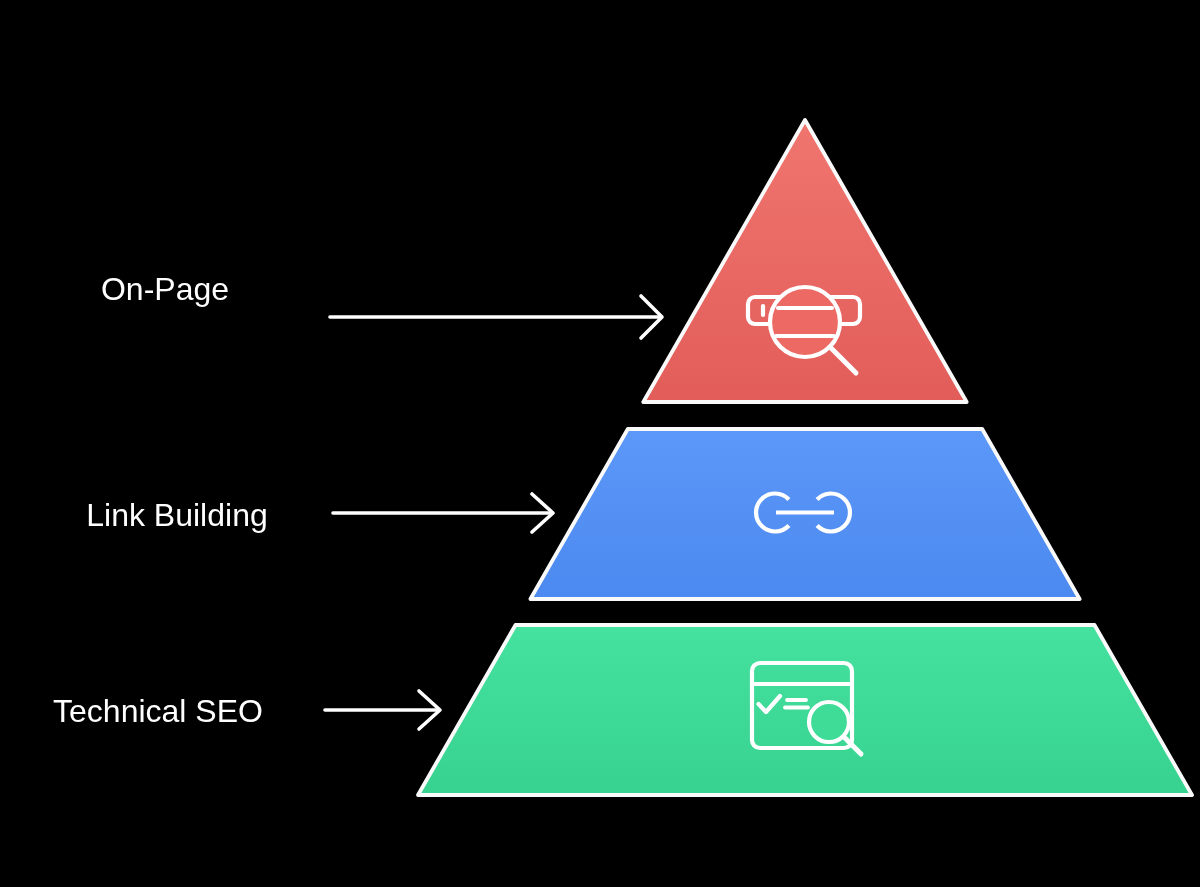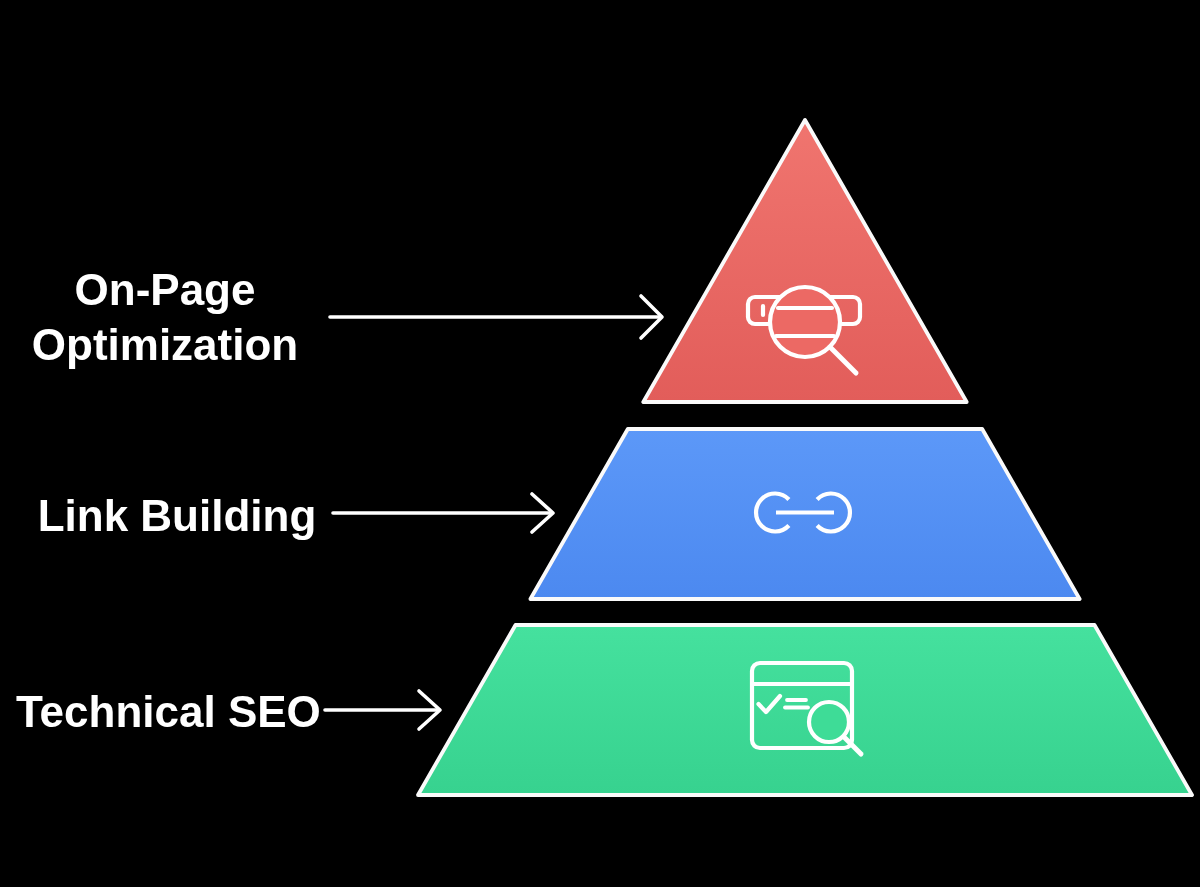--- a/index.html
+++ b/index.html
@@ -37,29 +37,29 @@
   .arrow {
     stroke: #FFFFFF;
     stroke-width: 3.6;
     fill: none;
     stroke-linecap: round;
     stroke-linejoin: round;
   }
   .label {
     position: absolute;
     color: #FFFFFF;
-    font-size: 44px;
+    font-size: 32px;
     line-height: 55px;
-    font-weight: 700;
+    font-weight: 400;
     text-align: center;
     white-space: nowrap;
   }
   .label-1 { left: 0px;  top: 262px; width: 330px; }
   .label-2 { left: 12px;  top: 488px; width: 330px; }
-  .label-3 { left: 16px;  top: 684px; width: 300px; }
+  .label-3 { left: 8px;  top: 684px; width: 300px; }
 </style>
 </head>
 <body>
 
 <div class="stage">
 
   <svg width="1200" height="887" viewBox="0 0 1200 887">
     <defs>
       <linearGradient id="grad-0" x1="0" y1="0" x2="0" y2="1">
         <stop offset="0" stop-color="#F0756F"></stop>
@@ -118,21 +118,20 @@
       <path class="arrow" d="M532 494 L553 513 L532 532"></path>
     </g>
     <g>
       <line class="arrow" x1="325" y1="710" x2="437" y2="710"></line>
       <path class="arrow" d="M419 691 L440 710 L419 729"></path>
     </g>
   </svg>
 
   <div class="label label-1">
     <div>On-Page</div>
-    <div>Optimization</div>
   </div>
   <div class="label label-2">
     <div>Link Building</div>
   </div>
   <div class="label label-3">
     <div>Technical SEO</div>
   </div>
 
 </div>
 

